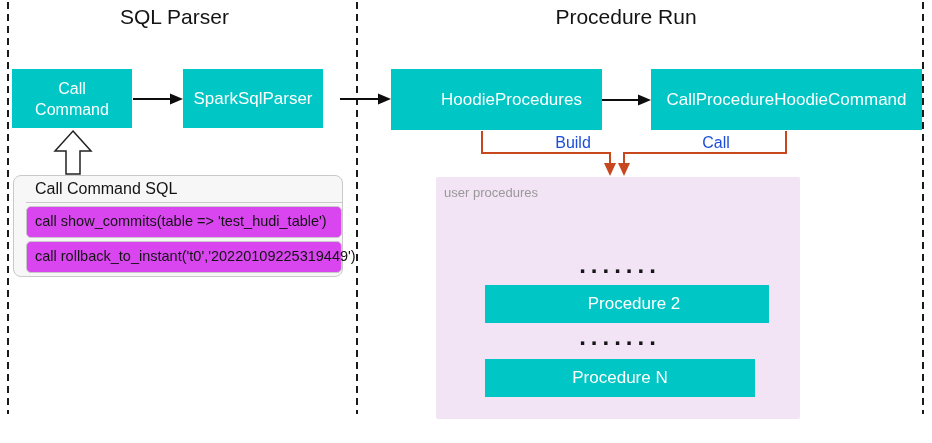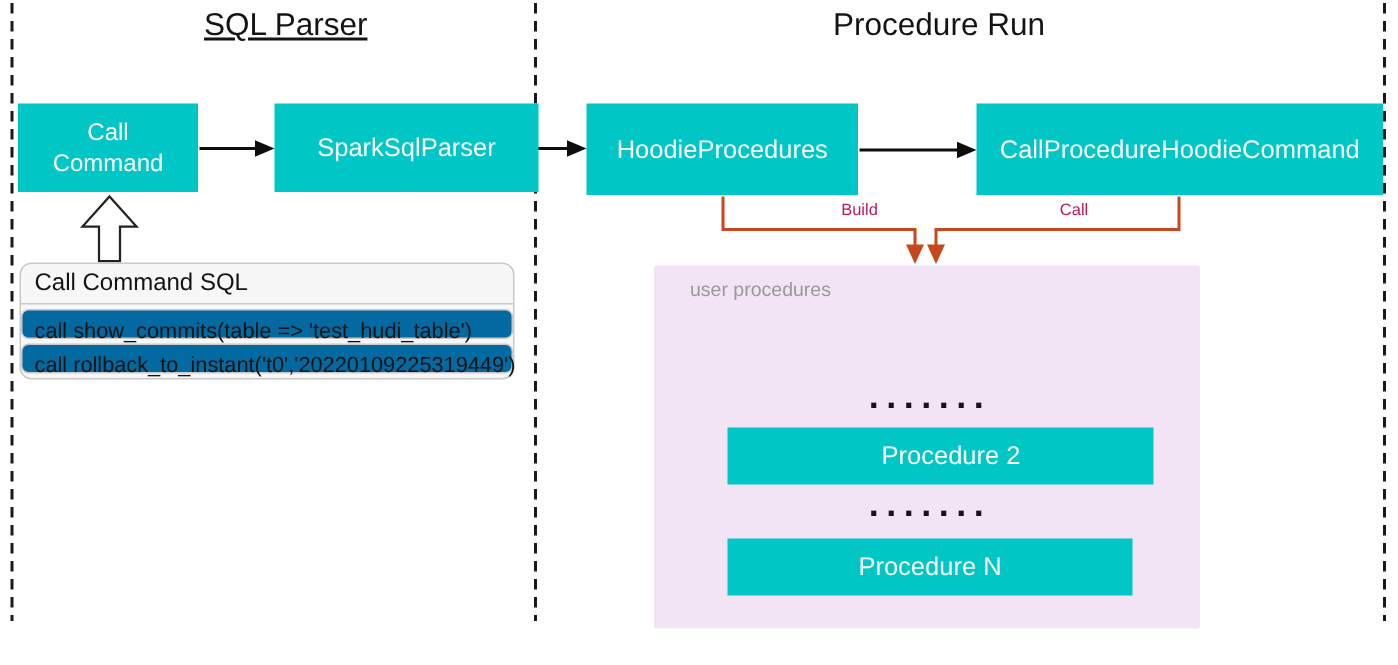--- a/index.html
+++ b/index.html
@@ -18,46 +18,46 @@
     text-align:center;font-size:17px;line-height:21px;
   }
   #connectors{position:absolute;left:0;top:0;width:932px;height:443px;}
   .dashline{stroke:#1a1a1a;stroke-width:2;stroke-dasharray:7 5;fill:none;}
   .edge-black{stroke:#0d0d0d;stroke-width:2;fill:none;}
   .head-black{fill:#0d0d0d;stroke:none;}
   .edge-orange{stroke:var(--orange);stroke-width:2;fill:none;}
   .head-orange{fill:var(--orange);stroke:none;}
   .hollow-arrow{fill:#ffffff;stroke:#222;stroke-width:1.5;}
   .edge-label{
-    position:absolute;font-size:11px;color:#be185d;white-space:nowrap;
+    position:absolute;font-size:16px;color:#1d4ed8;white-space:nowrap;
     transform:translateX(-50%);
   }
   
   #sql-panel{
     position:absolute;left:13px;top:175px;width:330px;
     background:#f7f7f7;border:1px solid var(--panel-border);border-radius:8px;
-    padding-bottom:3px;box-sizing:border-box;
+    padding-bottom:3px;box-sizing:border-box;padding-left:12px;
   }
   #sql-panel-header{
     height:26px;line-height:26px;padding-left:9px;font-size:16px;
     border-bottom:1px solid var(--panel-border);color:#141414;
   }
   .sql-row{
-    margin:3px 0 0 0;height:20px;line-height:28px;background:#0369a1;
+    margin:3px 0 0 0;height:32px;line-height:28px;background:#d946ef;
     border:1px solid var(--panel-border);border-radius:5px;
     padding-left:8px;font-size:14.5px;white-space:nowrap;color:#141414;
     box-sizing:border-box;
   }
   
   #user-procedures{
     position:absolute;left:436px;top:177px;width:364px;height:242px;
     background:var(--purple);border-radius:2px;
   }
   #user-procedures-label{
-    position:absolute;left:24px;top:8px;font-size:13px;color:var(--muted);
+    position:absolute;left:8px;top:8px;font-size:13px;color:var(--muted);
   }
   .proc-box{
     position:absolute;left:49px;width:270px;height:38px;background:var(--teal);
     color:#fff;display:flex;align-items:center;justify-content:center;
     font-size:17px;
   }
   .proc-dots{
     position:absolute;left:49px;width:270px;text-align:center;
     font-size:24px;font-weight:bold;letter-spacing:5px;color:#141414;
     height:22px;overflow:visible;
@@ -85,41 +85,41 @@
 
     <path class="edge-orange" d="M 482,131 L 482,153 L 610,153 L 610,164"></path>
     <polygon class="head-orange" points="610,176 604,163 616,163"></polygon>
 
     <path class="edge-orange" d="M 786,131 L 786,153 L 624,153 L 624,164"></path>
     <polygon class="head-orange" points="624,176 618,163 630,163"></polygon>
 
     <polygon class="hollow-arrow" points="73,131 91,151 80,151 80,174 66,174 66,151 55,151"></polygon>
   </svg>
 
-  <div class="section-title" style="left:16px;width:349px;text-decoration:underline;">SQL Parser</div>
+  <div class="section-title" style="left:0;width:349px;">SQL Parser</div>
   <div class="section-title" style="left:496px;width:260px;">Procedure Run</div>
 
   <div class="node" style="left:12px;top:69px;width:120px;height:59px;font-size:16px;">
     <div>
       <div>Call</div>
       <div>Command</div>
     </div>
   </div>
 
-  <div class="node" style="left:183px;top:69px;width:176px;height:59px;">
+  <div class="node" style="left:183px;top:69px;width:140px;height:59px;">
     <span>SparkSqlParser</span>
   </div>
 
   <div id="sql-panel">
     <div id="sql-panel-header">Call Command SQL</div>
     <div class="sql-row">call show_commits(table =&gt; 'test_hudi_table')</div>
     <div class="sql-row">call rollback_to_instant('t0','20220109225319449')</div>
   </div>
 
-  <div class="node" style="left:391px;top:69px;width:181px;height:61px;">
+  <div class="node" style="left:391px;top:69px;width:181px;height:61px;padding-left:30px;">
     <span>HoodieProcedures</span>
   </div>
 
   <div class="node" style="left:651px;top:69px;width:271px;height:61px;">
     <span>CallProcedureHoodieCommand</span>
   </div>
 
   <div class="edge-label" style="left:573px;top:134px;">Build</div>
   <div class="edge-label" style="left:716px;top:134px;">Call</div>
 

